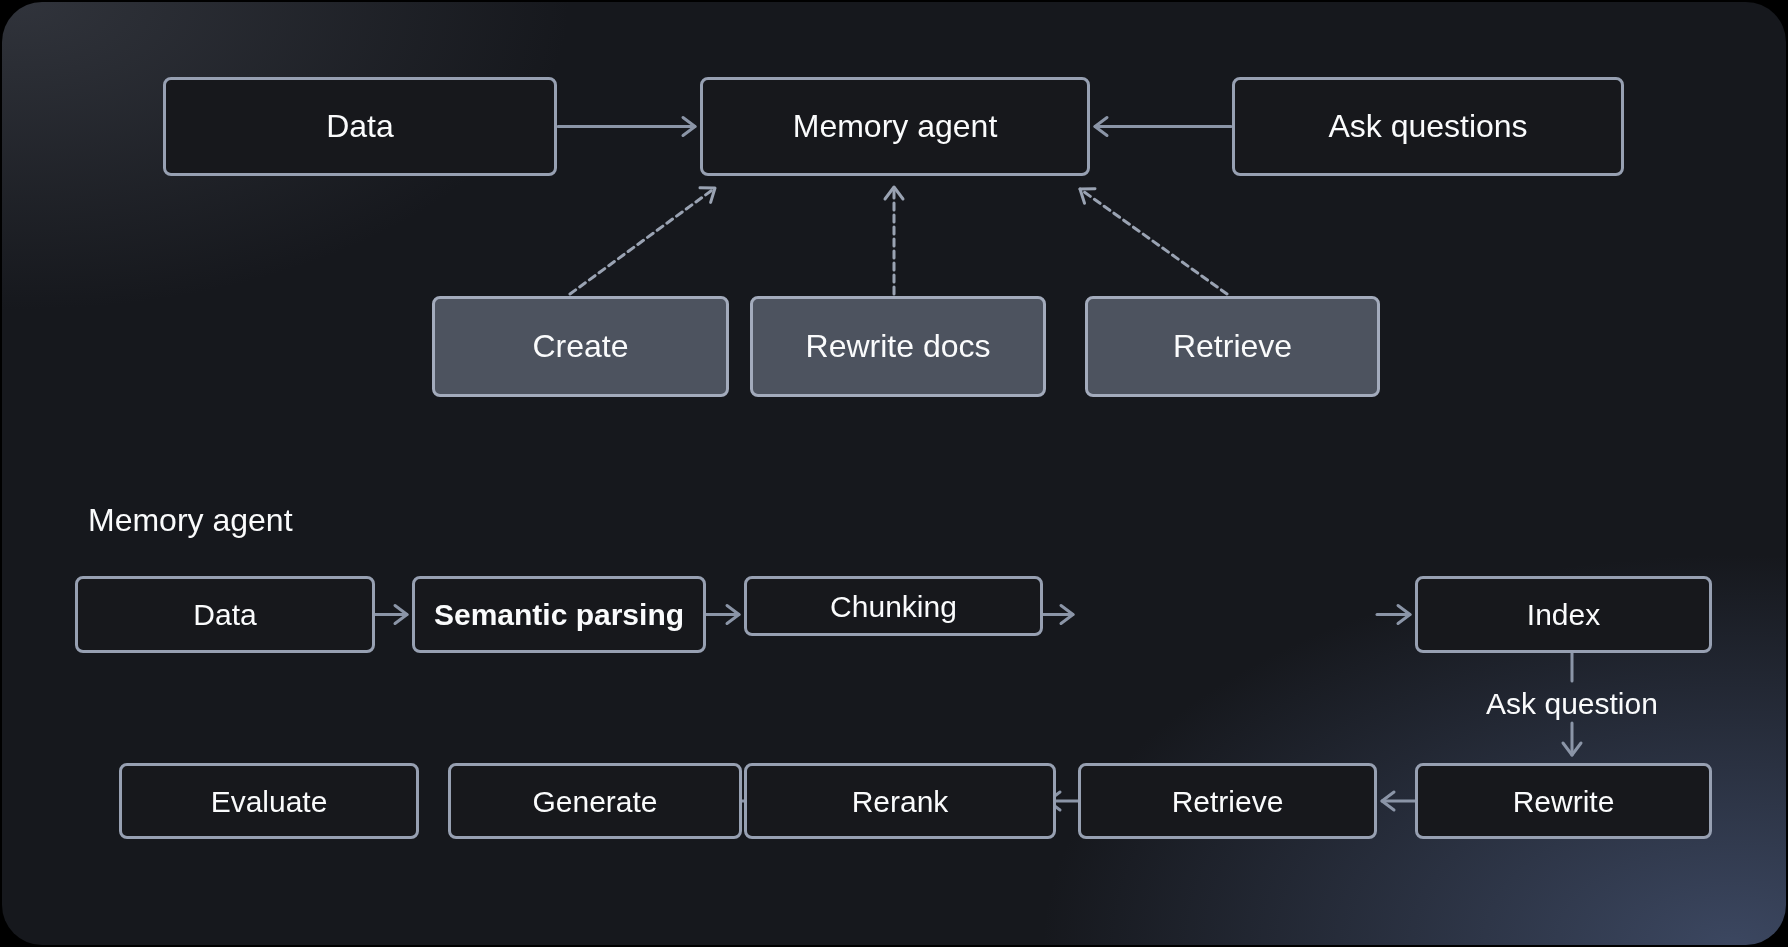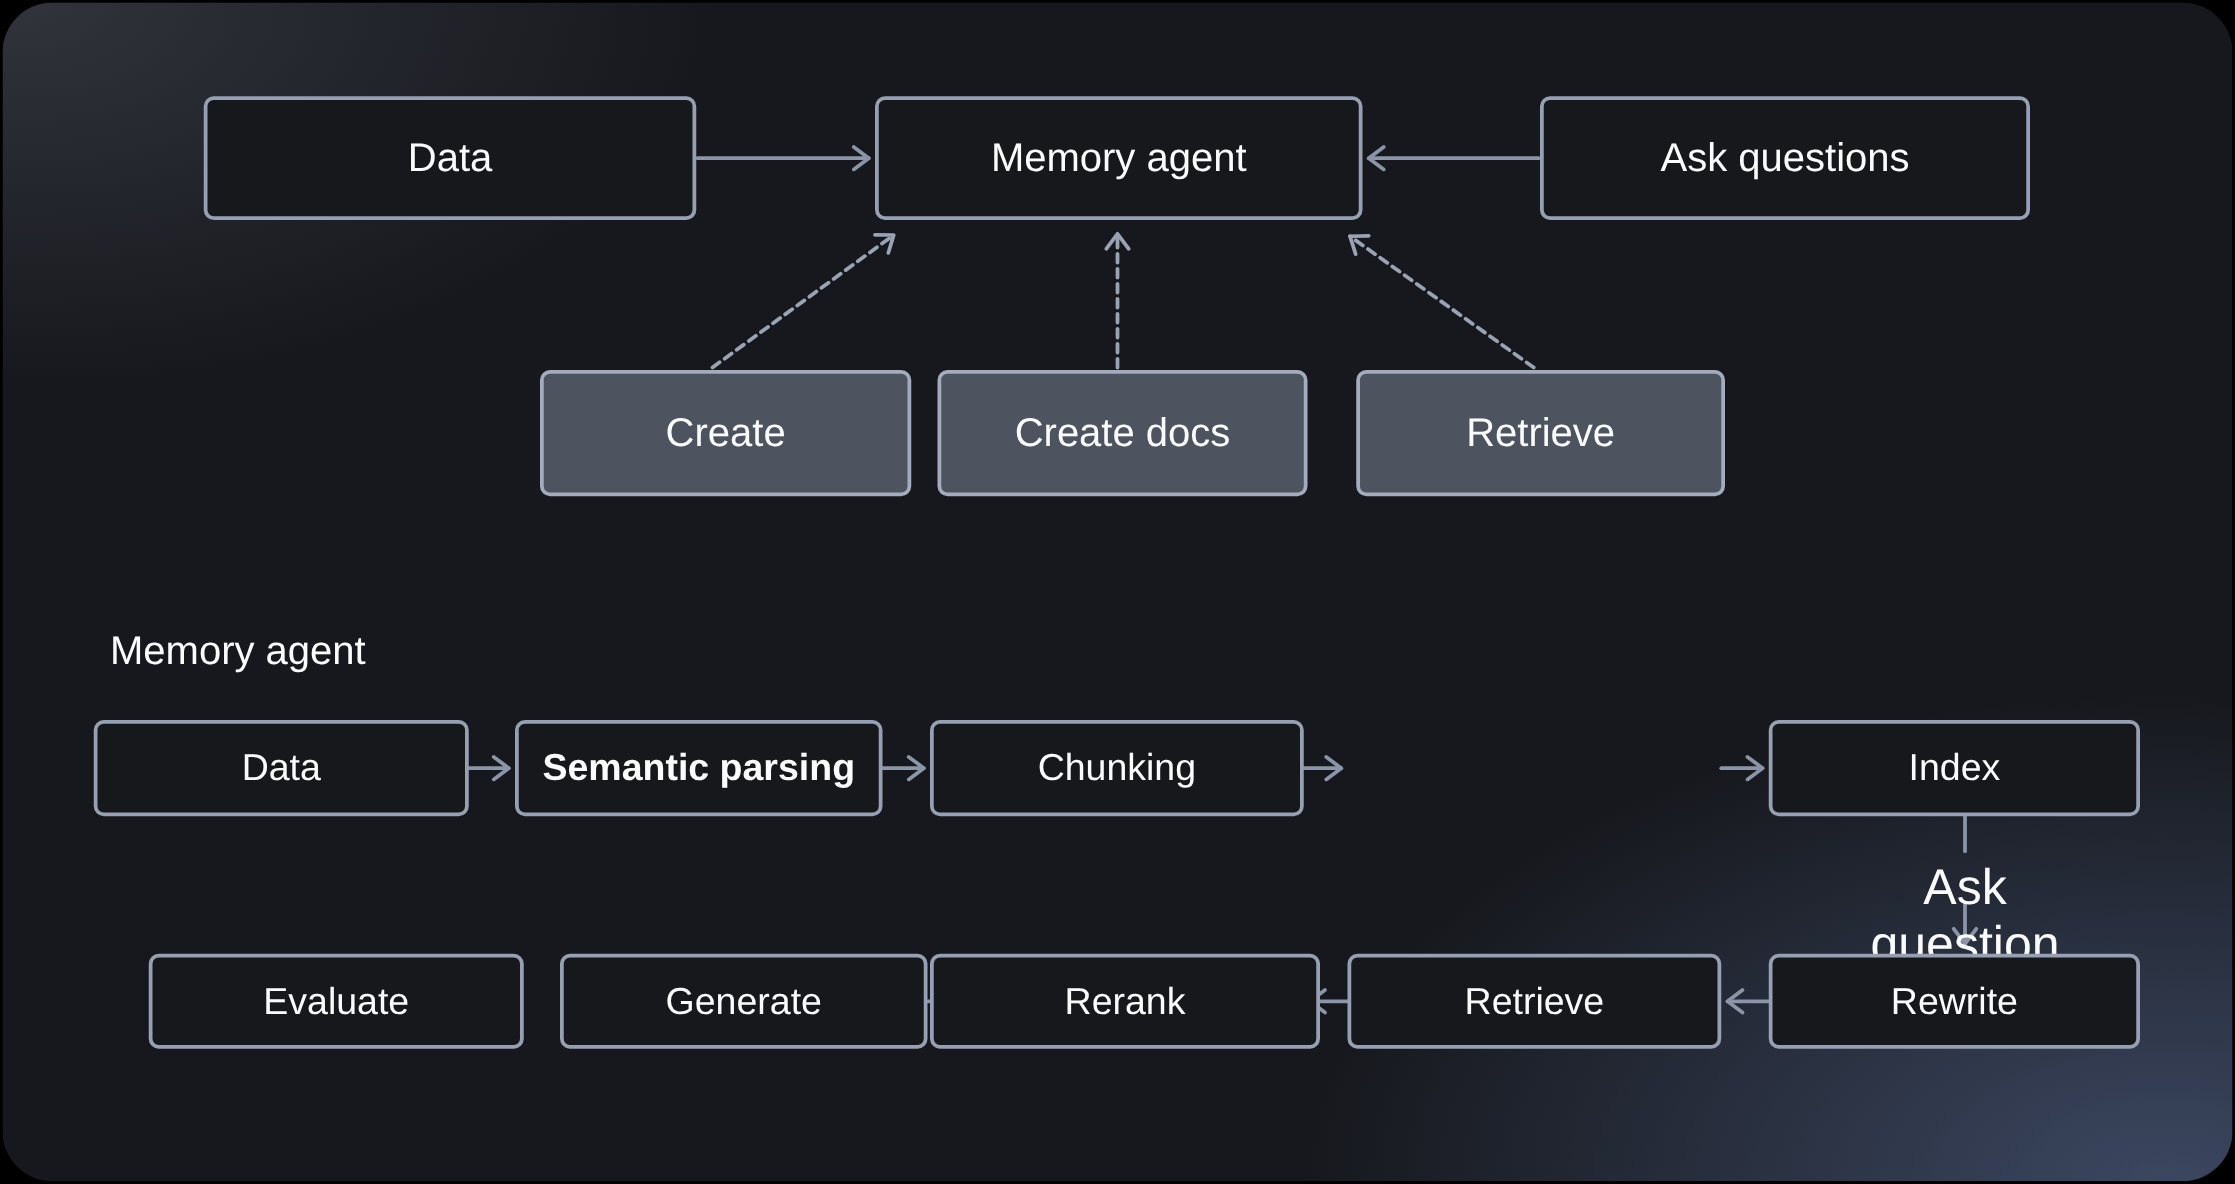--- a/index.html
+++ b/index.html
@@ -27,21 +27,21 @@
   .dashed{stroke:var(--arrow-dashed);stroke-width:3;fill:none;stroke-linecap:round;stroke-dasharray:7 5;}
   .mhead{fill:none;stroke-width:3;stroke-linecap:round;stroke-linejoin:round;}
   .mhead.s{stroke:var(--arrow);}
   .mhead.d{stroke:var(--arrow-dashed);}
   .node{position:absolute;display:flex;align-items:center;justify-content:center;
     border:3px solid var(--node-border);border-radius:8px;background:var(--node-fill);
     color:var(--text);font-size:32px;line-height:1.1;white-space:nowrap;}
   .node.small{font-size:30px;}
   .node.action{background:var(--action-fill);border-color:var(--action-border);}
   .section-title{position:absolute;color:var(--text);font-size:32px;line-height:1.15;}
-  .edge-label{position:absolute;color:var(--text);font-size:40px;line-height:1.15;text-align:center;}
+  .edge-label{position:absolute;color:var(--text);font-size:30px;line-height:1.15;text-align:center;}
 </style>
 </head>
 <body>
 
 <div class="canvas">
   <div class="panel"></div>
 
   <svg class="arrows" viewBox="0 0 1788 947">
     <defs>
       <marker id="headS" orient="auto" markerUnits="userSpaceOnUse" markerWidth="34" markerHeight="28" viewBox="-17 -14 34 28" refX="0" refY="0">
@@ -71,28 +71,28 @@
     <line class="solid" x1="1078" y1="801" x2="1048" y2="801" marker-end="url(#headS)"></line>
     <line class="solid" x1="744" y1="801" x2="711" y2="801" marker-end="url(#headS)"></line>
     <line class="solid" x1="412" y1="801" x2="380" y2="801" marker-end="url(#headS)"></line>
   </svg>
 
   <div class="node" style="left:163px;top:77px;width:394px;height:99px;">Data</div>
   <div class="node" style="left:700px;top:77px;width:390px;height:99px;">Memory agent</div>
   <div class="node" style="left:1232px;top:77px;width:392px;height:99px;">Ask questions</div>
 
   <div class="node action" style="left:416px;top:296px;width:297px;height:101px;margin-left:16px;">Create</div>
-  <div class="node action" style="left:750px;top:296px;width:296px;height:101px;">Create docs</div>
+  <div class="node action" style="left:750px;top:296px;width:296px;height:101px;">Rewrite docs</div>
   <div class="node action" style="left:1085px;top:296px;width:295px;height:101px;">Retrieve</div>
 
   <div class="section-title" style="left:88px;top:502px;">Memory agent</div>
 
   <div class="node small" style="left:75px;top:576px;width:300px;height:77px;">Data</div>
   <div class="node small" style="left:412px;top:576px;width:294px;height:77px;font-weight:bold;">Semantic parsing</div>
-  <div class="node small" style="left:744px;top:576px;width:299px;height:77px;">Chunking</div>
+  <div class="node small" style="left:744px;top:576px;width:299px;height:60px;">Chunking</div>
   <div class="node small" style="left:1415px;top:576px;width:297px;height:77px;">Index</div>
 
   <div class="edge-label" style="left:1472px;top:687px;width:200px;">Ask question</div>
 
   <div class="node small" style="left:75px;top:763px;width:300px;height:76px;margin-left:44px;">Evaluate</div>
   <div class="node small" style="left:412px;top:763px;width:294px;height:76px;margin-left:36px;">Generate</div>
   <div class="node small" style="left:744px;top:763px;width:312px;height:76px;">Rerank</div>
   <div class="node small" style="left:1078px;top:763px;width:299px;height:76px;">Retrieve</div>
   <div class="node small" style="left:1415px;top:763px;width:297px;height:76px;">Rewrite</div>
 </div>

